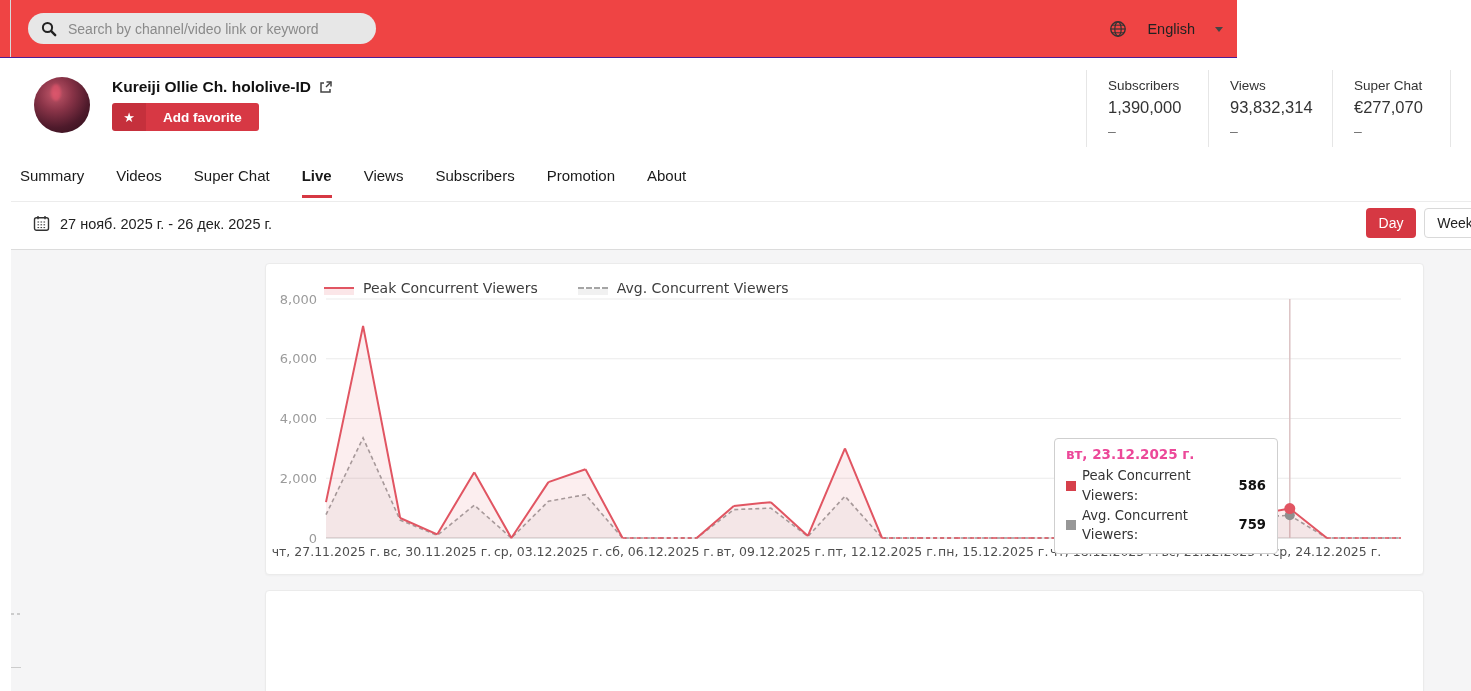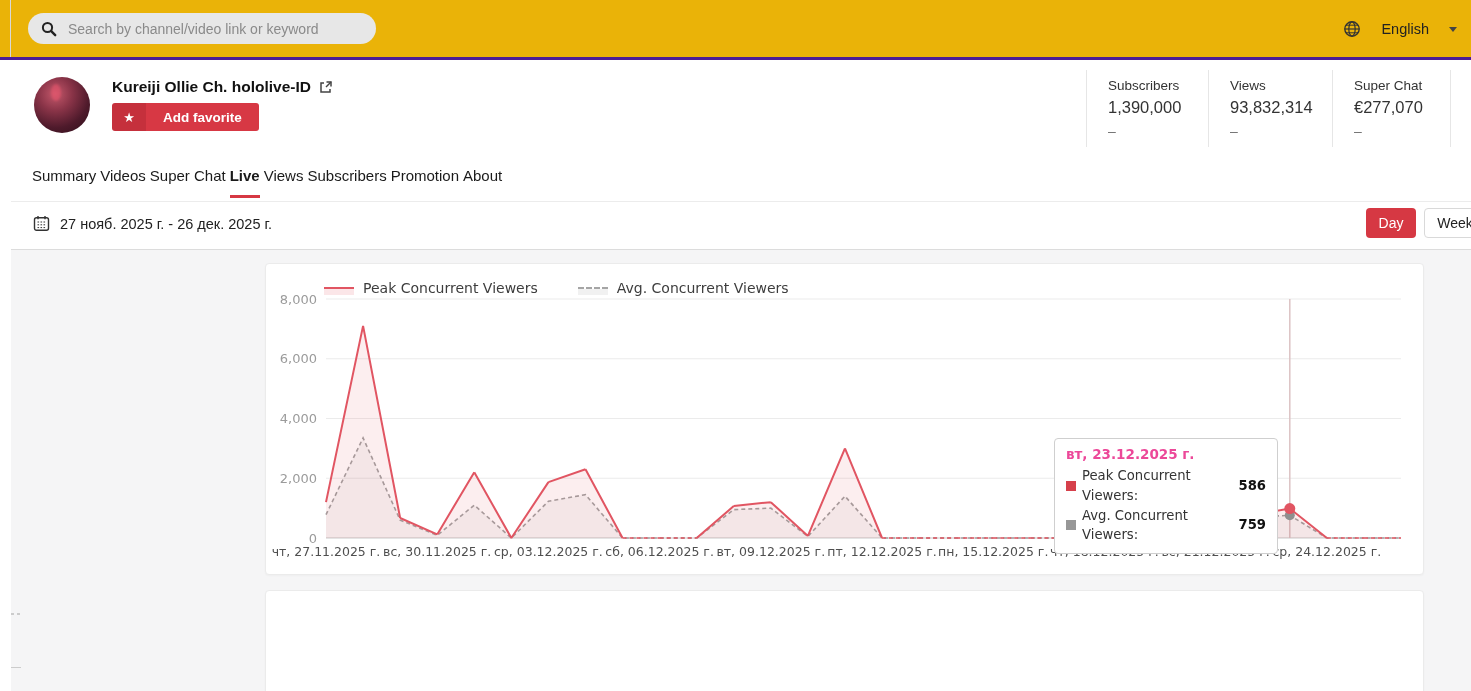--- a/index.html
+++ b/index.html
@@ -1,21 +1,21 @@
 <!DOCTYPE html>
 <html><head>
 <meta charset="utf-8">
 <style>
   html,body{margin:0;padding:0;background:#fff;}
   .page{position:relative;width:1471px;height:691px;overflow:hidden;background:#fff;
         font-family:"Liberation Sans",sans-serif;color:#222;}
 
   
-  .topbar{position:absolute;left:0;top:0;width:1471px;height:57px;background:#eab308;
-          border-bottom:3px solid #4c1d95;}
+  .topbar{position:absolute;left:0;top:0;width:1237px;height:57px;background:#ef4444;
+          border-bottom:1px solid #4c1d95;}
   .leftstrip-divider{position:absolute;left:10px;top:0;width:1px;height:57px;background:#d8d8d8;}
   .search{position:absolute;left:28px;top:13px;width:348px;height:31px;background:#e7e7e7;
           border-radius:16px;display:flex;align-items:center;padding-left:13px;box-sizing:border-box;gap:9px;}
   .search input{border:none;background:transparent;outline:none;font-family:"Liberation Sans",sans-serif;
           font-size:14px;color:#333;width:290px;}
   .search input::placeholder{color:#8a8a8a;}
   .lang{position:absolute;right:14px;top:0;height:57px;display:flex;align-items:center;gap:20px;
         font-size:14.5px;color:#222;cursor:pointer;}
   .caret{width:0;height:0;border-left:4.5px solid transparent;border-right:4.5px solid transparent;
          border-top:5px solid #444;margin-top:2px;}
@@ -34,21 +34,21 @@
             display:flex;align-items:center;padding:0 17px;}
   .stats{position:absolute;left:1086px;top:70px;display:flex;}
   .stat{border-left:1px solid #e6e6e6;padding:8px 0 8px 21px;box-sizing:border-box;}
   .stat.s0{width:122px;} .stat.s1{width:124px;} .stat.s2{width:119px;}
   .stat.last-border{border-right:1px solid #e6e6e6;}
   .stat .sl{font-size:13.5px;color:#333;margin-bottom:5px;}
   .stat .sv{font-size:16.5px;color:#333;}
   .stat .sc{font-size:14px;color:#777;margin-top:6px;}
 
   
-  .tabs{position:absolute;left:32px;top:161px;display:flex;gap:4px;}
+  .tabs{position:absolute;left:20px;top:161px;display:flex;gap:32px;}
   .tab{font-size:15px;color:#1a1a1a;padding:6px 0 11px 0;border-bottom:3px solid transparent;cursor:pointer;}
   .tab.active{font-weight:bold;border-bottom-color:#d63843;}
   .tabs-border{position:absolute;left:11px;right:0;top:201px;height:1px;background:#ececec;}
 
   
   .datebar-border{position:absolute;left:11px;right:0;top:249px;height:1px;background:#dcdcdc;}
   .cal-icon{position:absolute;left:33px;top:215px;}
   .daterange{position:absolute;left:60px;top:216px;font-size:14.5px;color:#222;cursor:pointer;text-align:right;}
   .btn-day{position:absolute;left:1366px;top:208px;width:50px;height:30px;background:#d63843;color:#fff;
            font-size:14px;border:none;border-radius:4px;display:flex;align-items:center;justify-content:center;cursor:pointer;}

